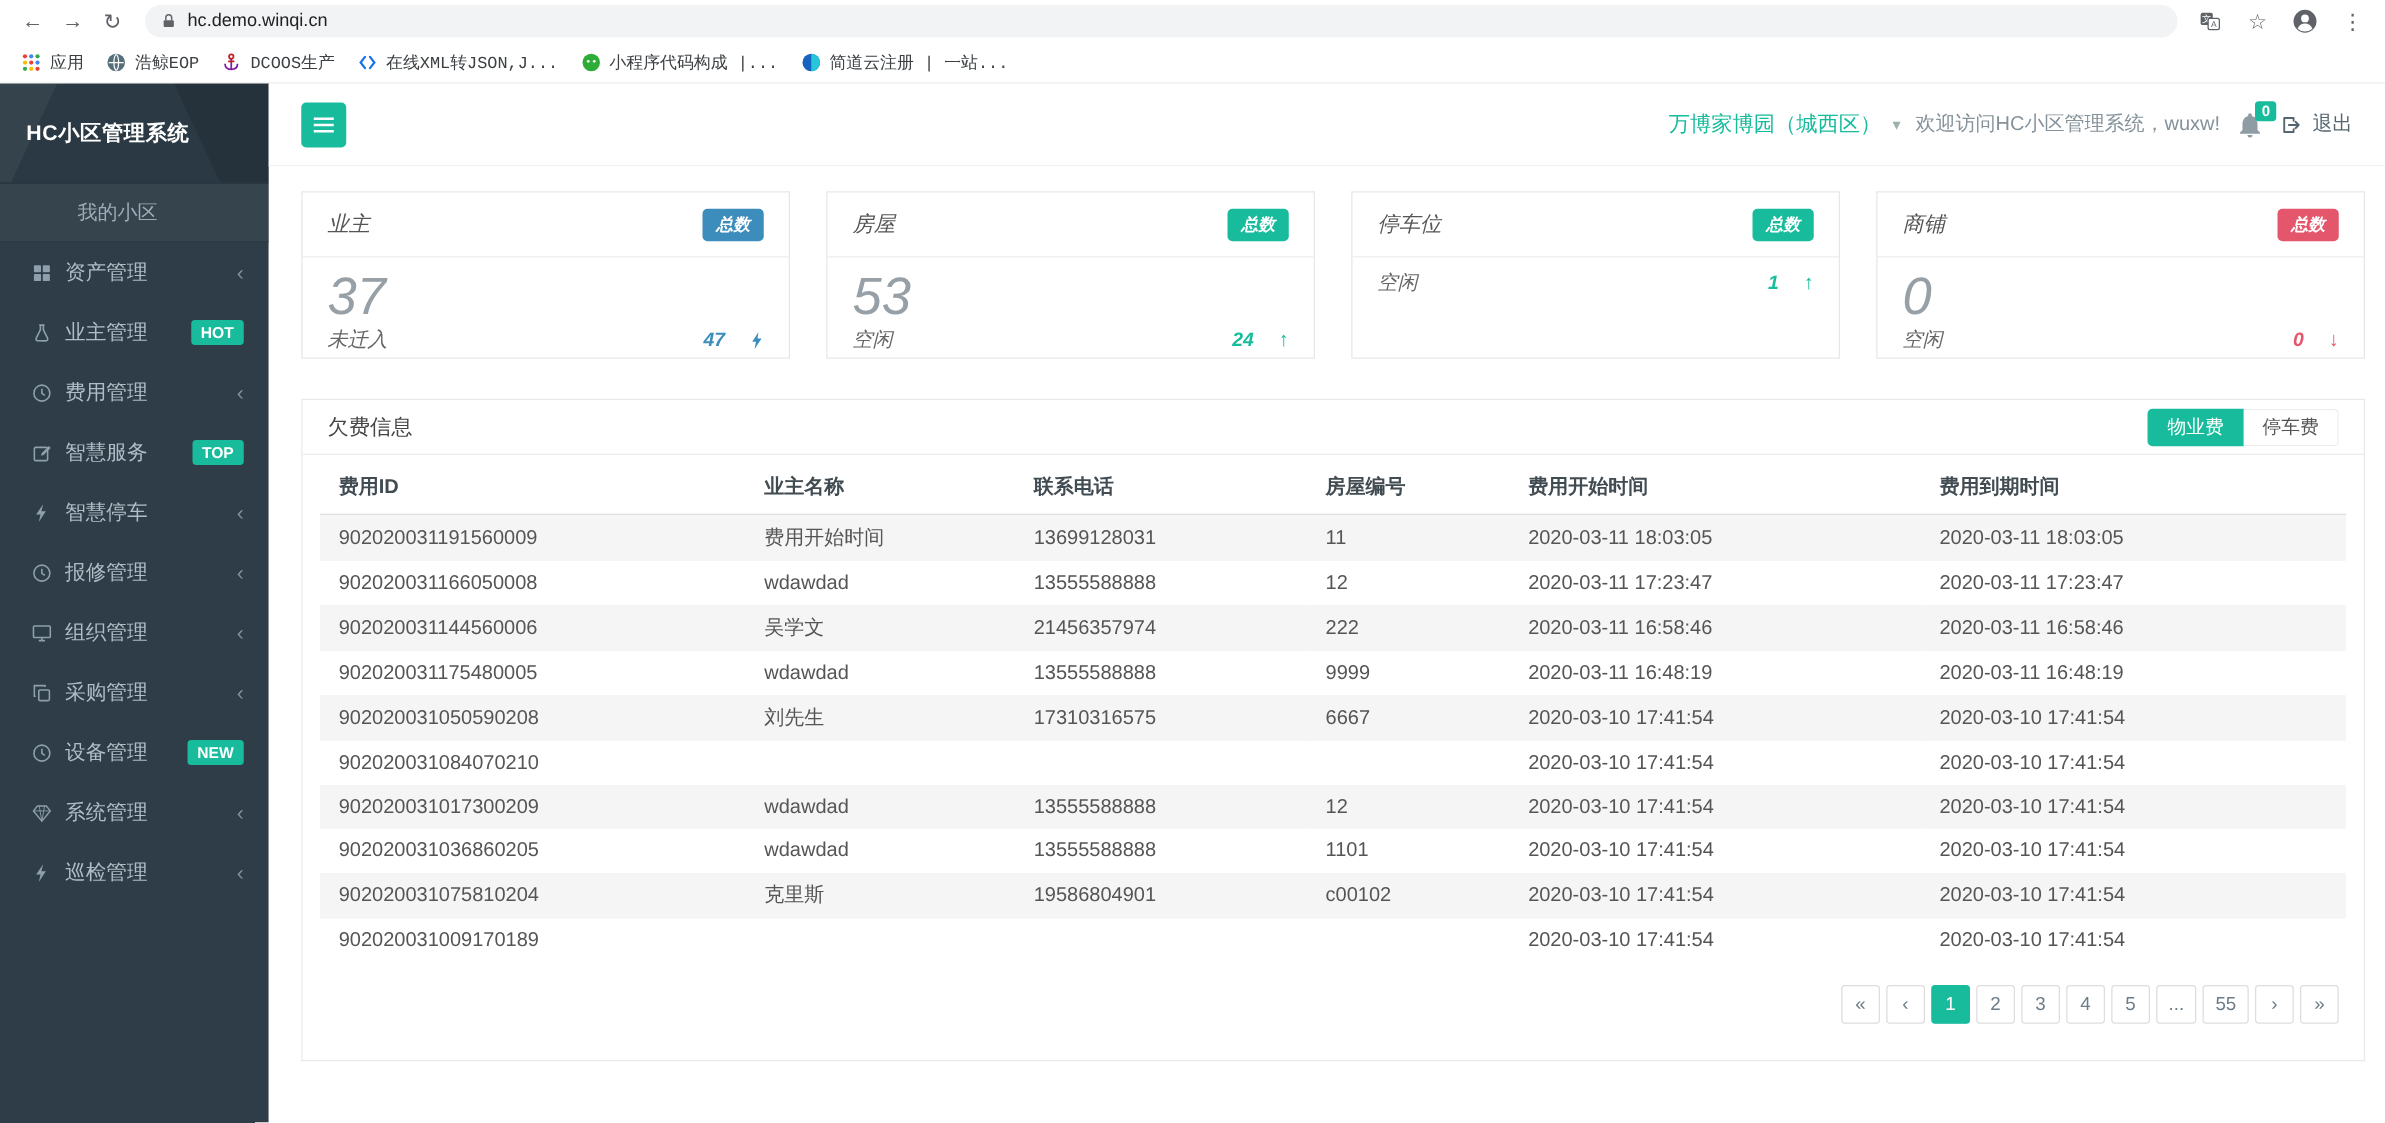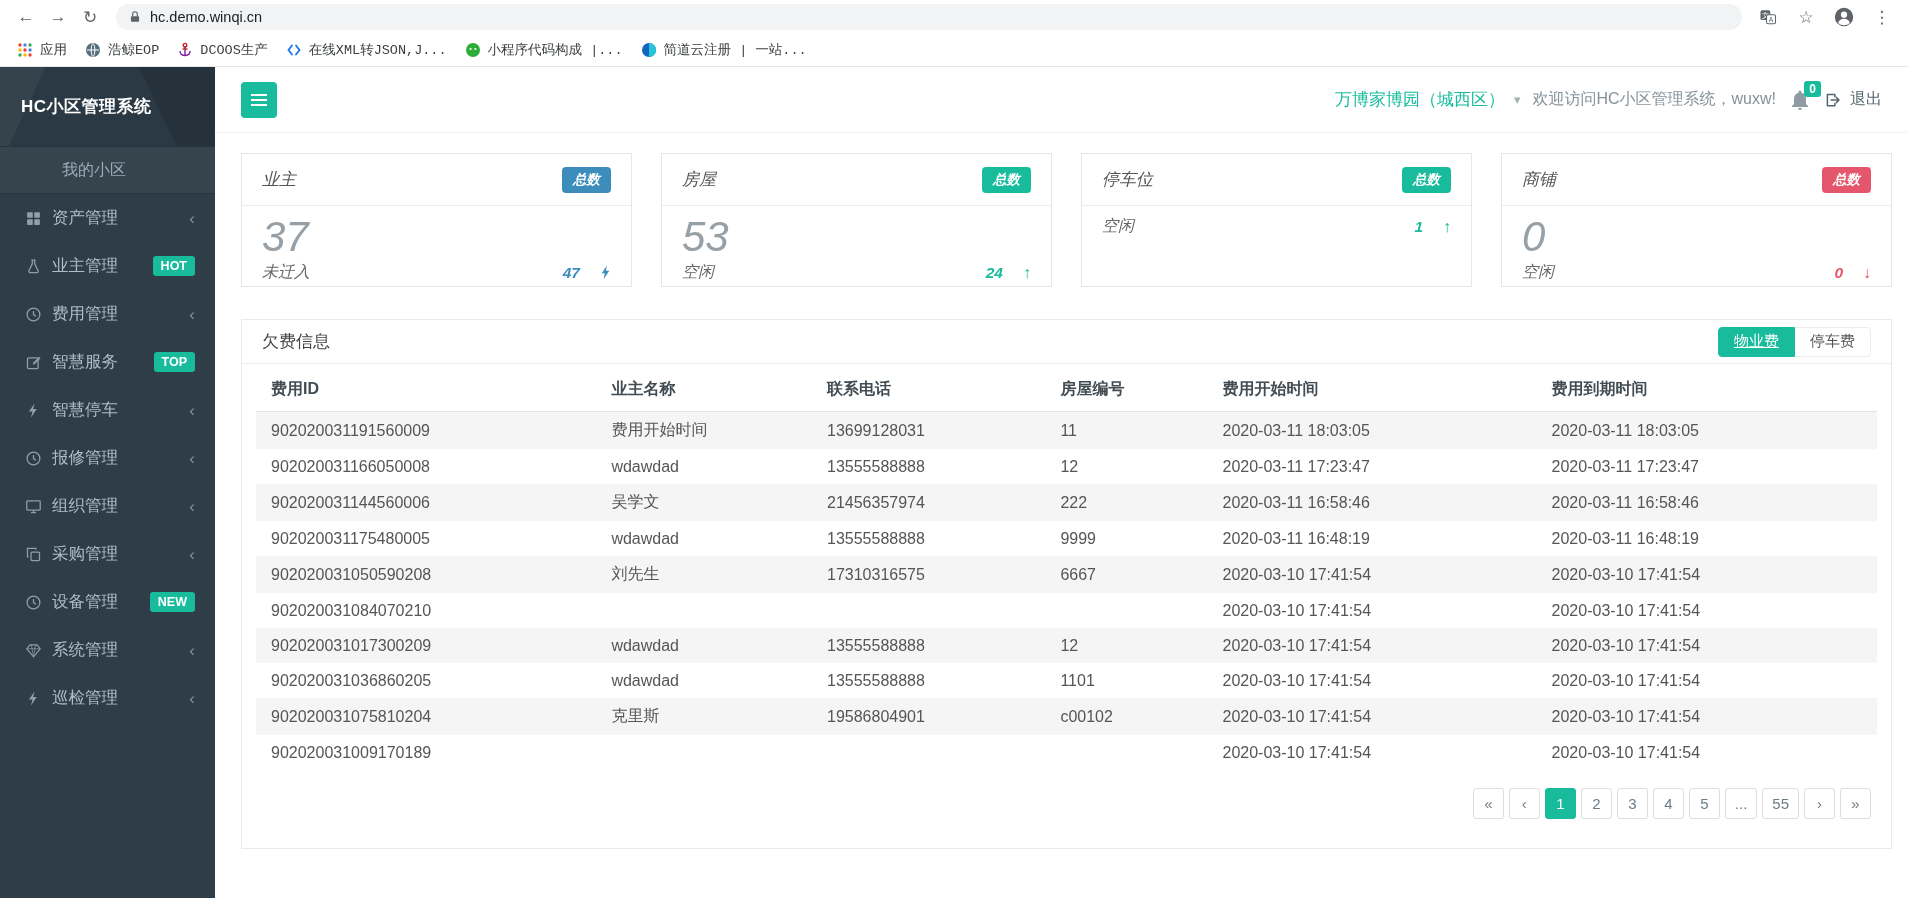--- a/index.html
+++ b/index.html
@@ -84,21 +84,21 @@
 
   
   .panel { margin-top:32px; background:#fff; border:1px solid #e7eaec; }
   .panel-head { height:44px; display:flex; align-items:center; padding:0 20px;
                 border-bottom:1px solid #ececec; }
   .panel-title { font-size:17px; color:#444; font-weight:500; }
   .panel-btns { margin-left:auto; display:flex; }
   .pbtn { height:30px; padding:0 15px; font-size:15px; display:flex; align-items:center;
           background:#fff; color:#555; border:1px solid #ececec; cursor:pointer;
           font-family:"Liberation Sans", sans-serif; }
-  .pbtn:first-child { border-radius:4px 0 0 4px;text-decoration:underline; }
+  .pbtn:first-child { border-radius:4px 0 0 4px; }
   .pbtn:last-child { border-radius:0 4px 4px 0; border-left:none; }
   .pbtn.active { background:#18bc9c; border-color:#18bc9c; color:#fff; }
 
   .table-wrap { padding:2px 14px 0; }
   table { width:100%; border-collapse:collapse; table-layout:fixed; }
   th { text-align:left; font-size:16px; font-weight:bold; color:#414b52;
        padding:13px 15px 11px; border-bottom:1px solid #dfe3e6; white-space:nowrap; }
   td { font-size:16px; color:#555; padding:8px 15px; white-space:nowrap;
        overflow:hidden; text-overflow:ellipsis; height:35px; }
   tbody tr:nth-child(odd) td { background:#f5f5f5; }

